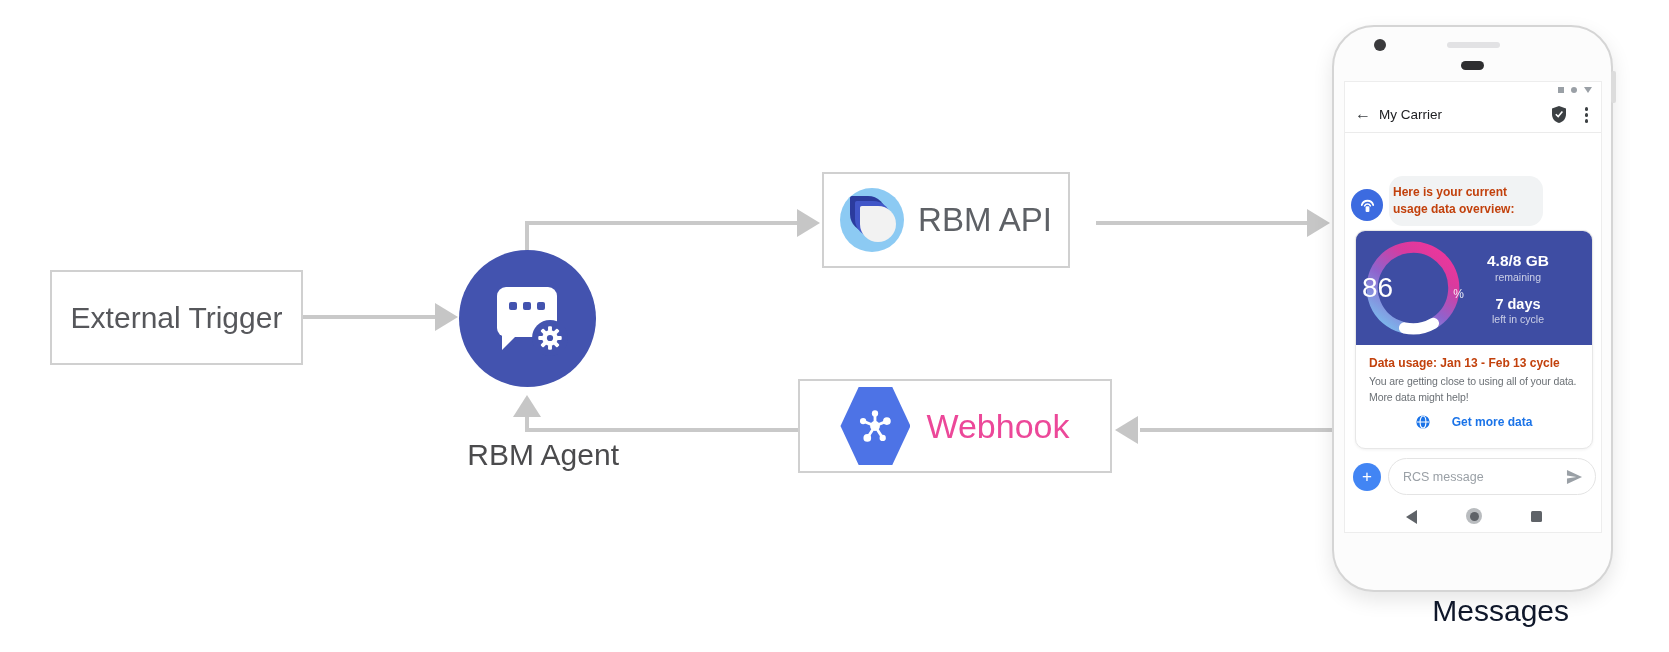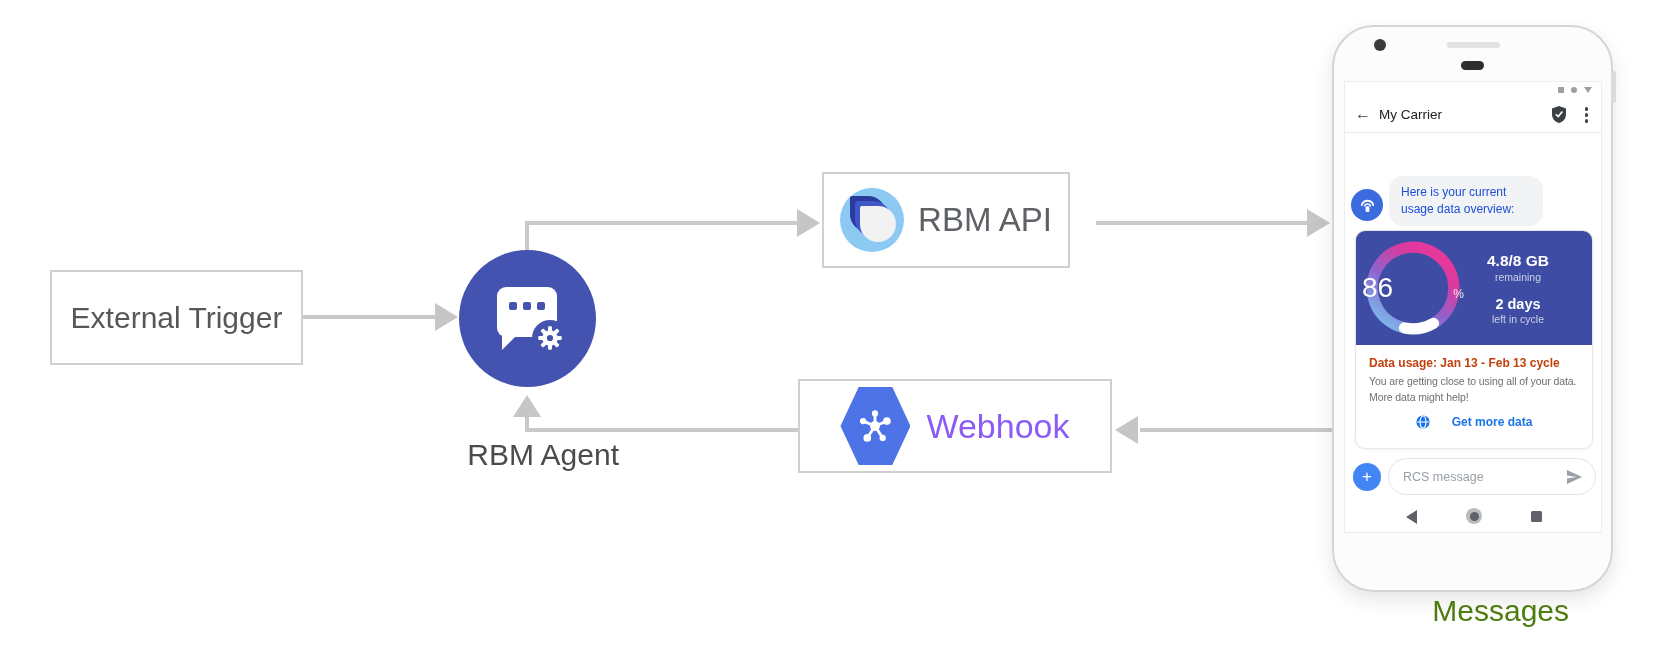--- a/index.html
+++ b/index.html
@@ -6,24 +6,24 @@
   body { background:#ffffff; font-family:"Liberation Sans", sans-serif; }
   #stage { position:relative; width:1669px; height:652px; background:#fff; overflow:hidden; }
 
   
   .diagram-box { position:absolute; background:#fff; border:2px solid #d0d0d0; display:flex; align-items:center; justify-content:center; }
   .box-label { font-weight:300; color:#56575b; }
   #external-trigger { left:50px; top:270px; width:253px; height:95px; font-size:30px; }
   #rbm-api-box { left:822px; top:172px; width:248px; height:96px; gap:14px; }
   #rbm-api-box .box-label { font-size:33px; color:#5e6166; }
   #webhook-box { left:798px; top:379px; width:314px; height:94px; gap:16px; }
-  #webhook-box .box-label { font-size:34px; color:#8b5cf6; }
+  #webhook-box .box-label { font-size:34px; color:#ec4899; }
   .float-label { position:absolute; font-weight:300; text-align:right; }
   #rbm-agent-label { left:437px; top:438px; width:182px; font-size:30px; color:#4b4b4d; }
-  #messages-label { left:1377px; top:594px; width:192px; font-size:30px; color:#4d7c0f; }
+  #messages-label { left:1377px; top:594px; width:192px; font-size:30px; color:#0f172a; }
 
   
   .aline { position:absolute; background:#c9c9c9; }
   .ahead { position:absolute; width:0; height:0; }
   .ahead.right { border-top:14px solid transparent; border-bottom:14px solid transparent; border-left:23px solid #c6c6c6; }
   .ahead.left  { border-top:14px solid transparent; border-bottom:14px solid transparent; border-right:23px solid #c6c6c6; }
   .ahead.up    { border-left:14px solid transparent; border-right:14px solid transparent; border-bottom:22px solid #c6c6c6; }
 
   
   #agent-circle { position:absolute; left:459px; top:250px; width:137px; height:137px; border-radius:50%; background:#4353af; }
@@ -58,21 +58,21 @@
   .st-tri { width:0; height:0; border-left:4px solid transparent; border-right:4px solid transparent; border-top:6px solid #9aa0a6; }
   .hdr-back { position:absolute; left:10px; top:23px; font-size:16px; color:#3c4043; cursor:default; }
   .hdr-title { position:absolute; left:34px; top:25px; font-size:13.5px; color:#202124; }
   .hdr-shield { position:absolute; right:35px; top:24px; }
   .hdr-menu { position:absolute; right:13px; top:25px; display:flex; flex-direction:column; gap:2.5px; }
   .hdr-menu i { width:3.5px; height:3.5px; border-radius:50%; background:#3c4043; }
   .hdr-div { position:absolute; left:0; top:50px; width:100%; height:1px; background:#ebebeb; }
 
   
   .avatar { position:absolute; left:6px; top:107px; width:32px; height:32px; border-radius:50%; background:#3c6be0; display:flex; align-items:center; justify-content:center; }
-  .chat-bubble { position:absolute; left:44px; top:94px; width:154px; background:#f1f3f4; border-radius:14px; padding:8px 12px; font-size:12px; line-height:1.4; color:#1d4ed8; }
+  .chat-bubble { position:absolute; left:44px; top:94px; width:154px; background:#f1f3f4; border-radius:14px; padding:8px 4px; font-size:12px; line-height:1.4; color:#c2410c;font-weight:bold; }
 
   
   .card { position:absolute; left:10px; top:148px; width:238px; height:219px; border-radius:10px; border:1px solid #e7e7e7; background:#fff; overflow:hidden; box-shadow:0 1px 3px rgba(0,0,0,0.06); }
   .card-dark { position:relative; height:114px; background:#3e4da3; }
   .gauge-wrap { position:absolute; left:6px; top:6px; width:102px; height:102px; }
   .gauge-pct { position:absolute; left:0; top:0; width:102px; height:102px; display:flex; align-items:center; justify-content:space-between; color:#fff; font-weight:300; }
   .gauge-pct .big { font-size:28px; }
   .gauge-pct .small { font-size:12px; opacity:.9; align-self:center; margin-top:12px; }
   .card-right { position:absolute; right:14px; top:0; height:100%; width:120px; display:flex; flex-direction:column; align-items:center; justify-content:center; color:#fff; text-align:center; }
   .cr-val { font-size:15.5px; font-weight:bold; }
@@ -239,21 +239,21 @@
             </svg>
             <div class="gauge-pct">
               <span class="big">86</span>
               <span class="small">%</span>
             </div>
           </div>
           <div class="card-right">
             <div class="cr-val">4.8/8 GB</div>
             <div class="cr-sub">remaining</div>
             <div class="cr-gap"></div>
-            <div class="cr-val" style="font-size:14.5px;">2 days</div>
+            <div class="cr-val" style="font-size:14.5px;">7 days</div>
             <div class="cr-sub">left in cycle</div>
           </div>
         </div>
         <div class="card-light">
           <div class="card-title">Data usage: Jan 13 - Feb 13 cycle</div>
           <div class="card-body">
             <div>You are getting close to using all of your data.</div>
             <div>More data might help!</div>
           </div>
           <div class="card-cta">

